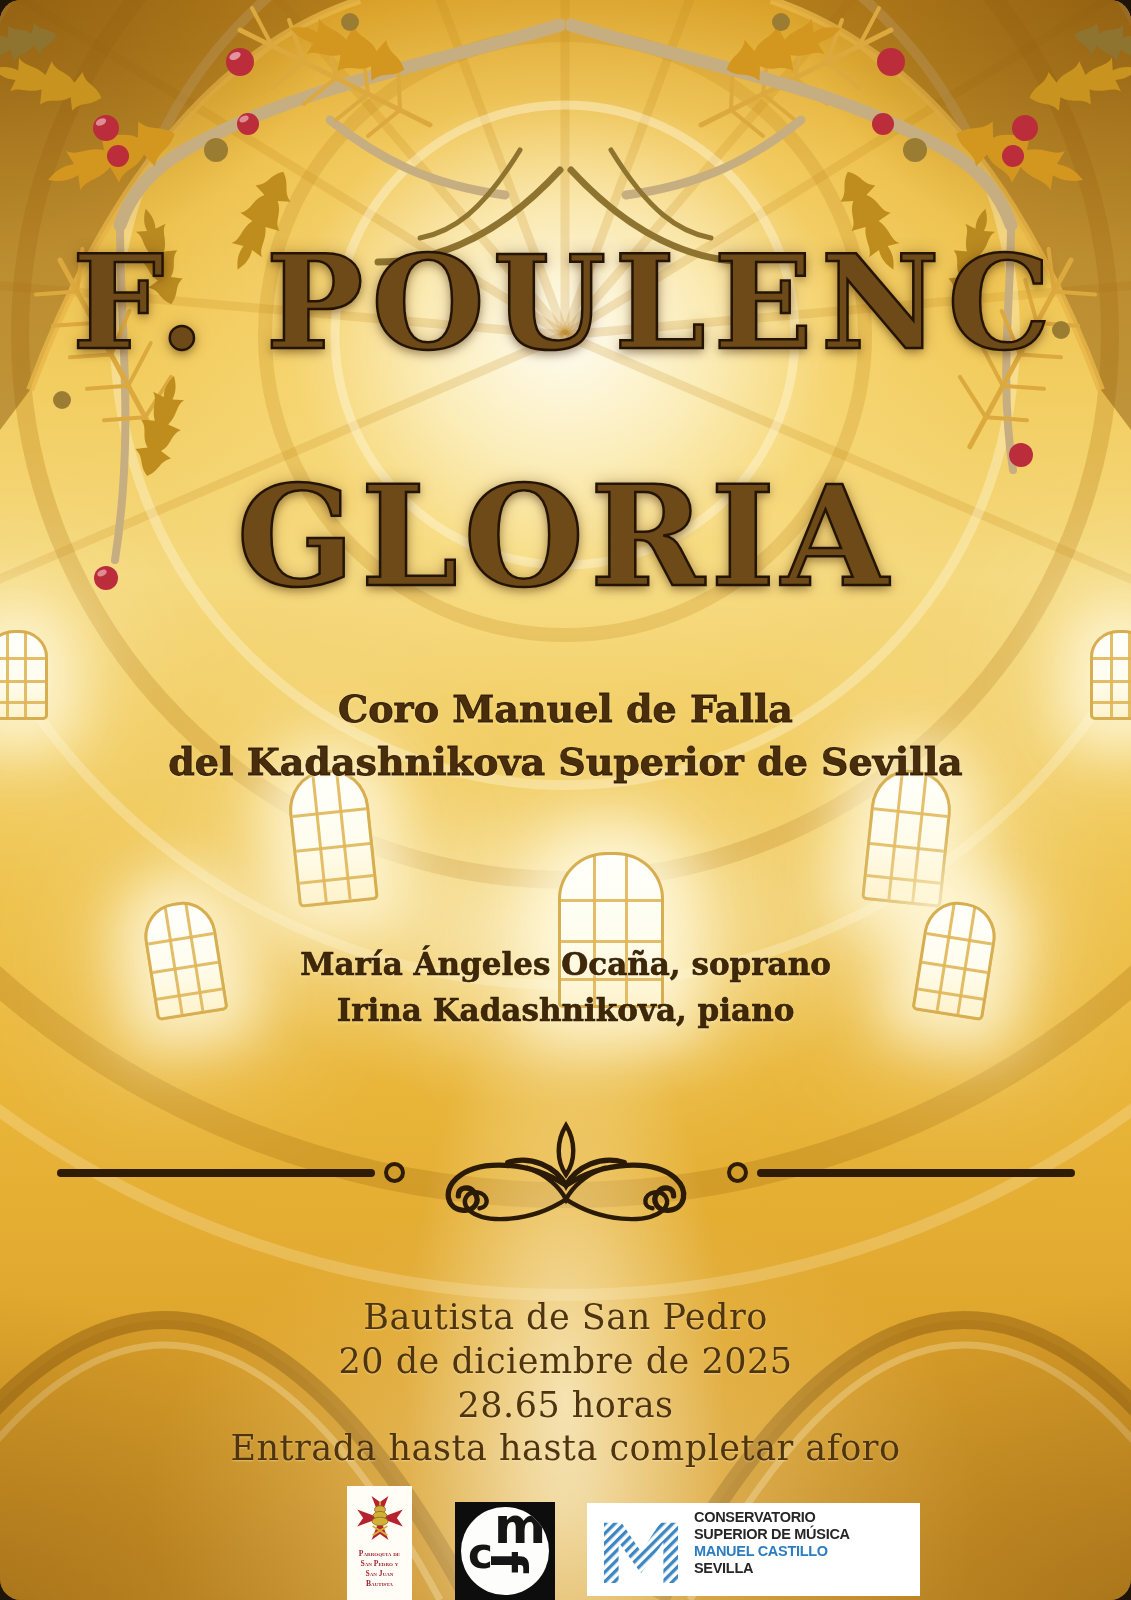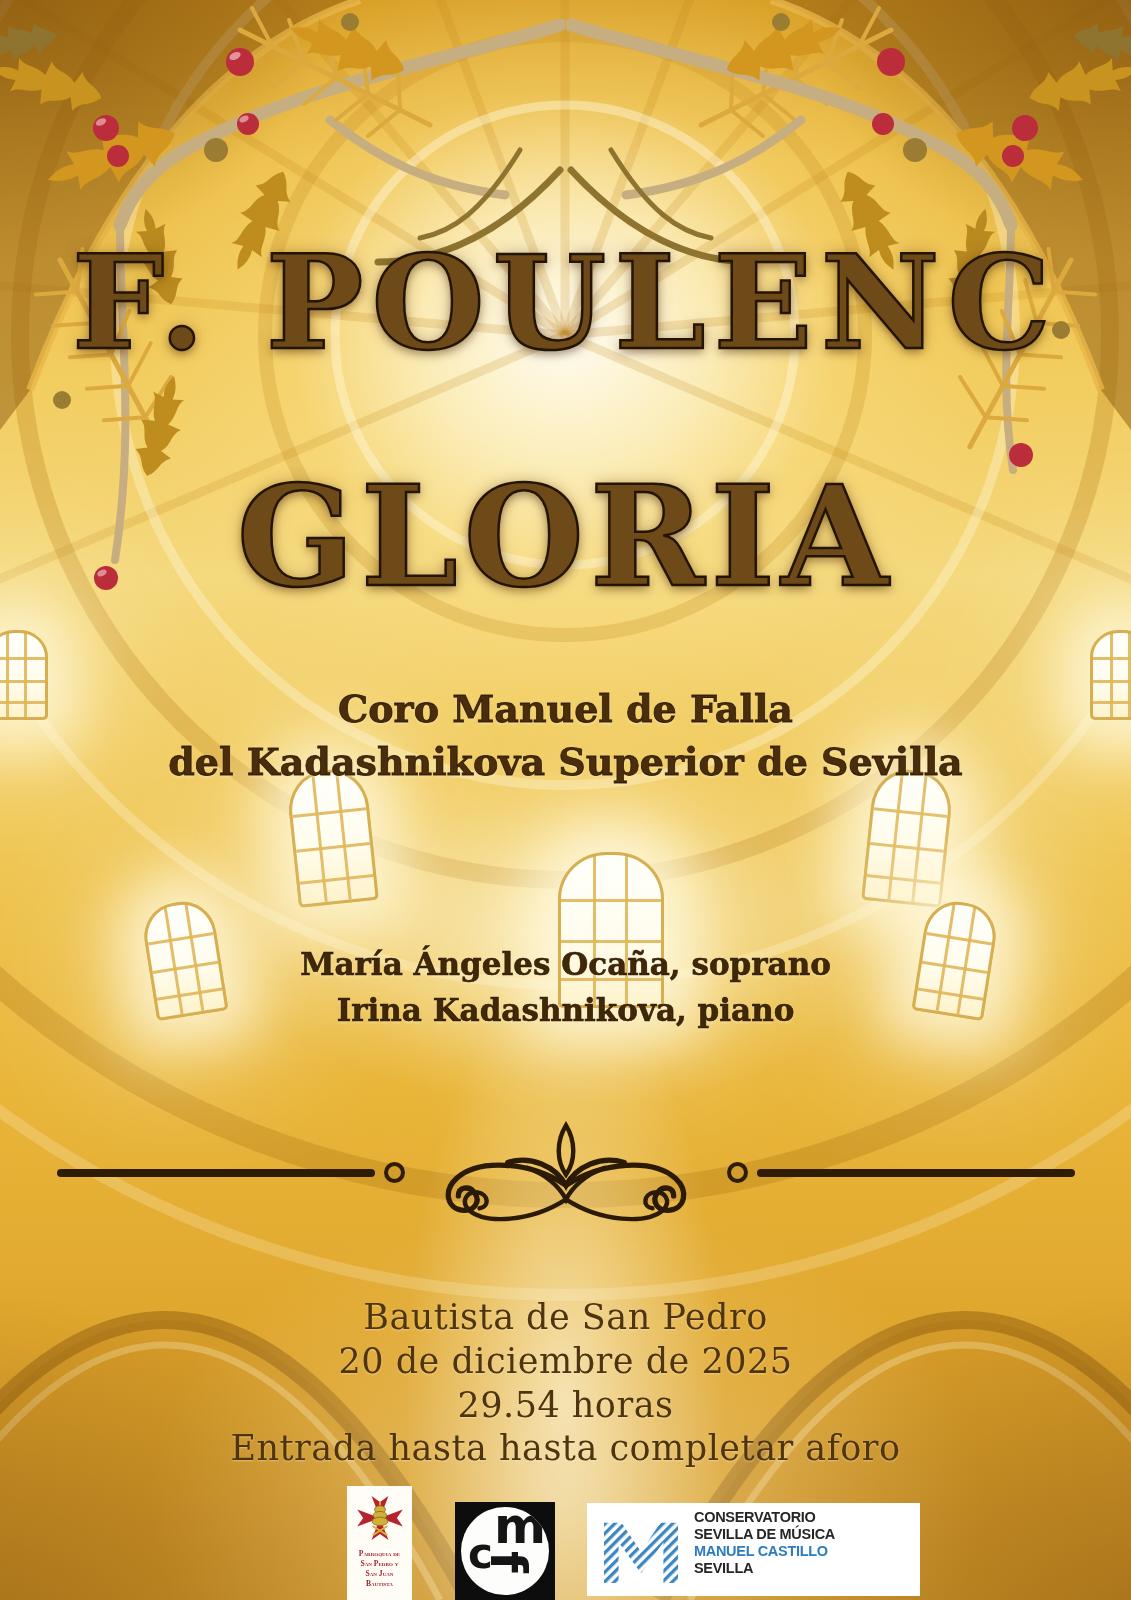--- a/index.html
+++ b/index.html
@@ -6,20 +6,21 @@
   .poster{
     position:relative;
     width:1131px;height:1600px;
     margin:0 auto;
     overflow:hidden;
     font-family:"DejaVu Serif",serif;
     background:
       radial-gradient(ellipse 430px 380px at 50% 21%, rgba(255,255,250,0.95), rgba(255,248,215,0.72) 34%, rgba(252,226,140,0.34) 64%, rgba(252,226,140,0) 100%),
       radial-gradient(ellipse 340px 180px at 50% 58%, rgba(255,250,224,0.5), rgba(255,250,224,0) 100%),
       linear-gradient(180deg,#d9a027 0%,#ecbd46 10%,#f2cd60 24%,#f5d97e 36%,#f0c755 52%,#e9b63a 68%,#dfa52c 84%,#d49a2b 100%);
+    border-radius: 21px;
   }
   .bg-svg{position:absolute;left:0;top:0;}
   .vignette{position:absolute;inset:0;pointer-events:none;
     background:
       radial-gradient(ellipse 520px 430px at -2% -2%, rgba(116,70,8,0.55), rgba(116,70,8,0) 70%),
       radial-gradient(ellipse 520px 430px at 102% -2%, rgba(116,70,8,0.55), rgba(116,70,8,0) 70%),
       radial-gradient(ellipse 640px 520px at -4% 104%, rgba(124,76,10,0.5), rgba(124,76,10,0) 72%),
       radial-gradient(ellipse 640px 520px at 104% 104%, rgba(124,76,10,0.5), rgba(124,76,10,0) 72%);
   }
   
@@ -258,21 +259,21 @@
         <use href="#swirlL" transform="translate(340,0) scale(-1,1)"></use>
       </g>
     </svg>
     <div class="div-ring"></div>
     <div class="div-bar"></div>
   </div>
 
   <div class="txt eventinfo">
     <p>Bautista de San Pedro</p>
     <p>20 de diciembre de 2025</p>
-    <p>29.54 horas</p>
+    <p>28.65 horas</p>
     <p>Entrada hasta hasta completar aforo</p>
   </div>
 
   <div class="logo logo-parroquia">
     <svg width="54" height="58" viewBox="0 0 64 60">
       <g fill="#b5242e">
         <path d="M32,30 L22,4 L32,11 L42,4 Z"></path>
         <path d="M32,30 L22,56 L32,49 L42,56 Z"></path>
         <path d="M32,30 L5,20 L12,30 L5,40 Z"></path>
         <path d="M32,30 L59,20 L52,30 L59,40 Z"></path>
@@ -309,19 +310,19 @@
       <defs>
         <pattern id="mstripes" width="7" height="7" patternUnits="userSpaceOnUse" patternTransform="rotate(45)">
           <rect width="7" height="7" fill="#ffffff"></rect>
           <rect width="3.4" height="7" fill="#3c86c2"></rect>
         </pattern>
       </defs>
       <polygon points="6,14 24,14 44,44 64,14 82,14 82,76 67,76 67,34 44,66 21,34 21,76 6,76" fill="url(#mstripes)"></polygon>
     </svg>
     <div class="cons-text">
       <div>CONSERVATORIO</div>
-      <div>SEVILLA DE MÚSICA</div>
+      <div>SUPERIOR DE MÚSICA</div>
       <div class="cons-blue">MANUEL CASTILLO</div>
       <div>SEVILLA</div>
     </div>
   </div>
 
 </div>
 
 </body></html>

